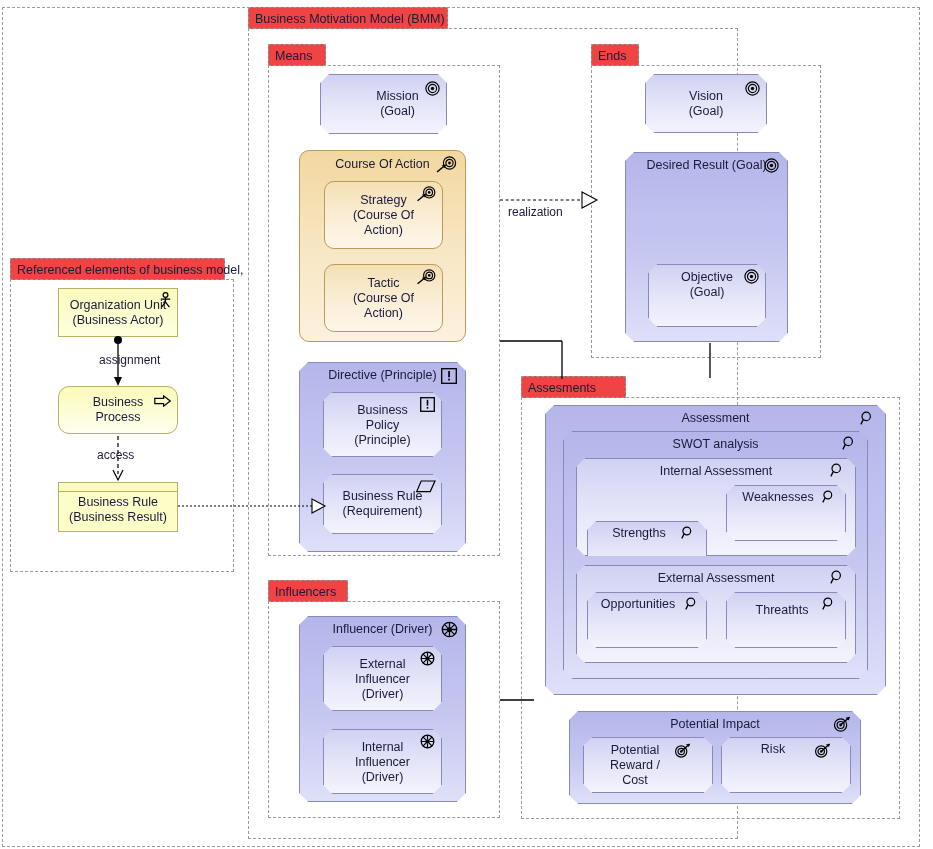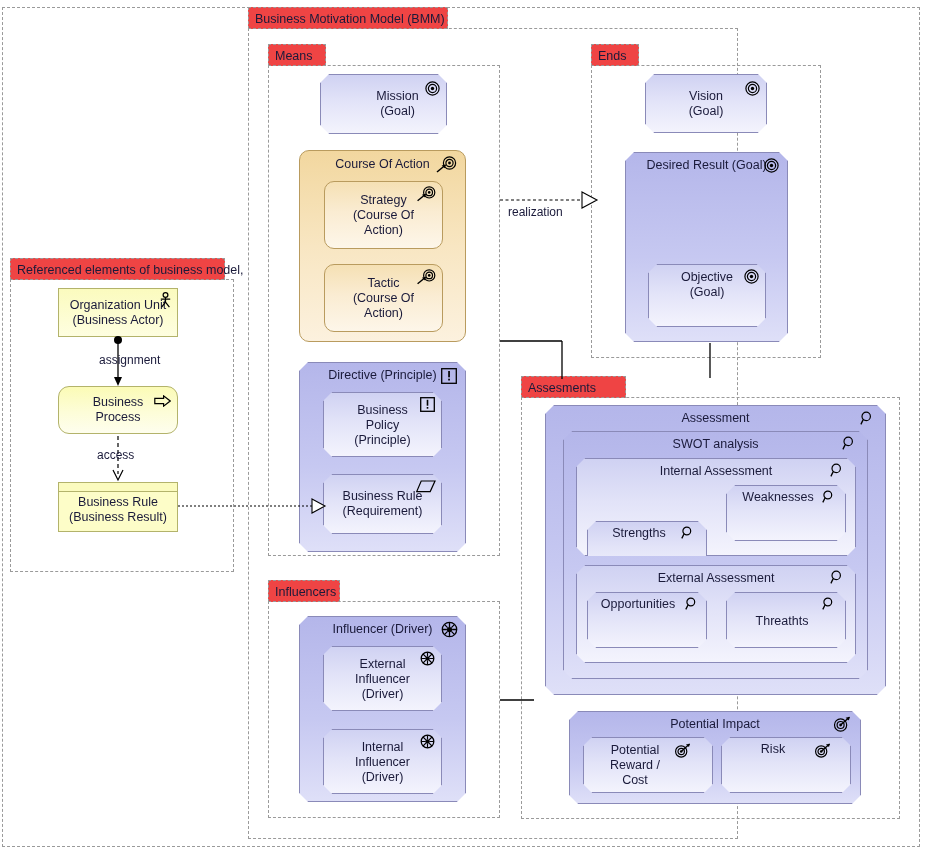--- a/index.html
+++ b/index.html
@@ -222,21 +222,21 @@
         <svg width="15" height="15" viewBox="0 0 15 15">
             <circle cx="7.5" cy="7.5" r="6.6" fill="none" stroke="#000" stroke-width="1.2"></circle>
             <circle cx="7.5" cy="7.5" r="4.1" fill="none" stroke="#000" stroke-width="1.2"></circle>
             <circle cx="7.5" cy="7.5" r="1.7" fill="#000"></circle>
           </svg>
       </span>
     </div>
   </div>
 
   <div class="grp" style="left:268px;top:580px;width:232px;height:238px;">
-    <div class="grp-tab" style="width:72px;">Influencers</div>
+    <div class="grp-tab" style="width:80px;">Influencers</div>
     <div class="grp-body"></div>
   </div>
 
   <div class="oct parent" style="left:299px;top:616px;width:167px;height:186px;">
     <div class="edge"></div>
     <div class="lbl top">Influencer (Driver)</div>
     <span class="ico" style="right:8px;top:5px;">
       <svg width="17" height="17" viewBox="0 0 17 17">
           <circle cx="8.5" cy="8.5" r="7.2" fill="none" stroke="#000" stroke-width="1.3"></circle>
           <circle cx="8.5" cy="8.5" r="2.6" fill="#000"></circle>
@@ -351,21 +351,21 @@
           <span class="ico" style="right:8px;top:5px;">
             <svg width="14" height="14" viewBox="0 0 14 14">
                 <circle cx="5.8" cy="5" r="3.9" fill="none" stroke="#000" stroke-width="1.2"></circle>
                 <path d="M3 8 L0.8 12.4" stroke="#000" stroke-width="1.3"></path>
               </svg>
           </span>
         </div>
 
         <div class="oct child" style="left:150px;top:27px;width:120px;height:56px;">
           <div class="edge"></div>
-          <div class="lbl top" style="top:22px;padding-right:8px;">Threathts</div>
+          <div class="lbl top" style="top:11px;padding-right:8px;">Threathts</div>
           <span class="ico" style="right:10px;top:5px;">
             <svg width="14" height="14" viewBox="0 0 14 14">
                 <circle cx="5.8" cy="5" r="3.9" fill="none" stroke="#000" stroke-width="1.2"></circle>
                 <path d="M3 8 L0.8 12.4" stroke="#000" stroke-width="1.3"></path>
               </svg>
           </span>
         </div>
       </div>
     </div>
   </div>

